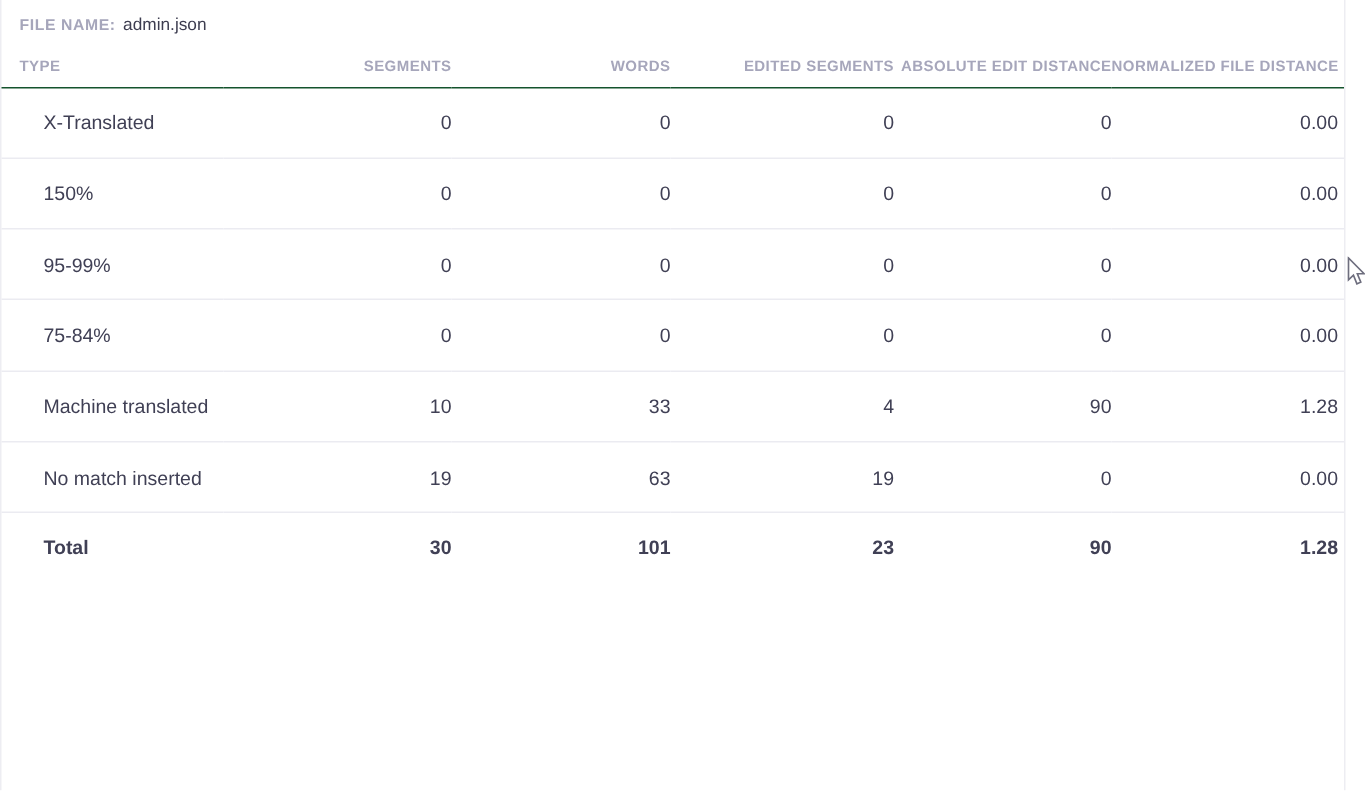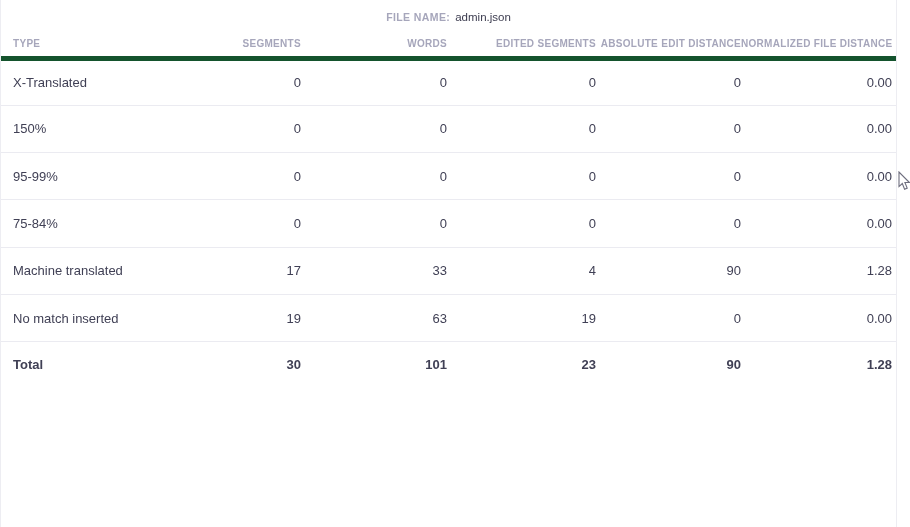--- a/index.html
+++ b/index.html
@@ -17,21 +17,20 @@
     background: #ffffff;
     border-left: 1px solid #ededf2;
     border-right: 1px solid #ededf2;
   }
   .file-row {
     height: 30px;
     display: flex;
     align-items: center;
     padding: 0 12px;
     margin-top: 2px;
-    justify-content: center;
   }
   .file-label {
     color: #a6a6bb;
     font-size: 10.5px;
     font-weight: 700;
     letter-spacing: 0.4px;
   }
   .file-name {
     color: #3d3d50;
     font-size: 11.5px;
@@ -50,36 +49,36 @@
   col.c-abs { width: 145px; }
   col.c-norm { width: 155px; }
   thead th {
     height: 26px;
     vertical-align: middle;
     font-size: 10px;
     font-weight: 700;
     letter-spacing: 0.3px;
     color: #a6a6bb;
     text-align: right;
-    border-bottom: 5px solid #14532d;
+    border-bottom: 1px solid #14532d;
     white-space: nowrap;
     overflow: hidden;
   }
   thead th.col-type { text-align: left; padding-left: 12px; }
   thead th.col-norm { padding-right: 4px; }
   tbody td {
     height: 47.3px;
     vertical-align: middle;
     font-size: 13px;
     color: #404055;
     text-align: right;
     border-bottom: 1px solid #ebebf1;
     white-space: nowrap;
   }
-  tbody td.cell-type { text-align: left; padding-left: 12px; }
+  tbody td.cell-type { text-align: left; padding-left: 28px; }
   tbody td.cell-norm { padding-right: 4px; }
   tbody tr.total-row td {
     font-weight: 700;
     border-bottom: none;
     height: 45px;
   }
   .mouse-cursor {
     position: absolute;
     left: 898px;
     top: 171px;
@@ -144,21 +143,21 @@
         <tr>
       <td class="cell-type">75-84%</td>
       <td class="cell-segments">0</td>
       <td class="cell-words">0</td>
       <td class="cell-edited">0</td>
       <td class="cell-abs">0</td>
       <td class="cell-norm">0.00</td>
     </tr>
         <tr>
       <td class="cell-type">Machine translated</td>
-      <td class="cell-segments">17</td>
+      <td class="cell-segments">10</td>
       <td class="cell-words">33</td>
       <td class="cell-edited">4</td>
       <td class="cell-abs">90</td>
       <td class="cell-norm">1.28</td>
     </tr>
         <tr>
       <td class="cell-type">No match inserted</td>
       <td class="cell-segments">19</td>
       <td class="cell-words">63</td>
       <td class="cell-edited">19</td>

